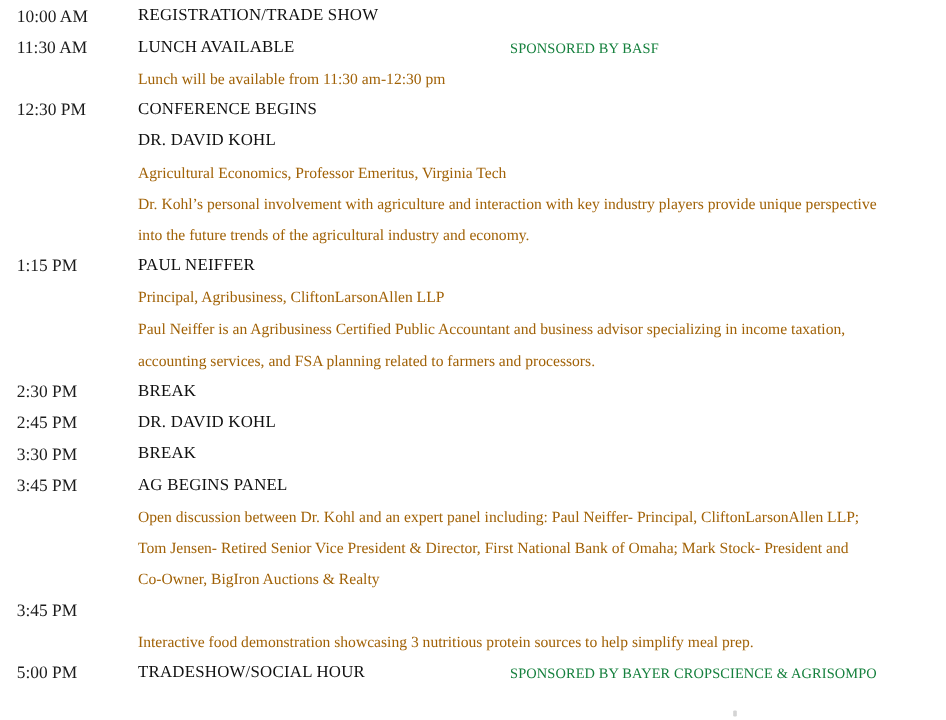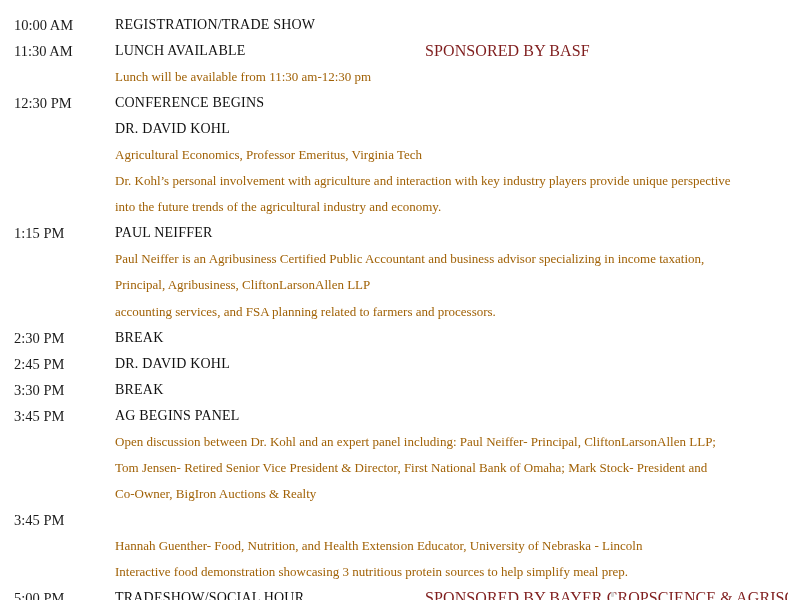--- a/index.html
+++ b/index.html
@@ -12,21 +12,21 @@
     height: 600px;
     overflow: hidden;
     font-family: "Liberation Serif", "DejaVu Serif", serif;
     color: #1e1e1e;
     position: relative;
   }
   .page {
     position: relative;
     width: 788px;
     height: 500px;
-    padding-top: 12px;
+    padding-top: 1px;
     box-sizing: border-box;
     background: #ffffff;
   }
   .row {
     position: relative;
     height: 26.05px;
     line-height: 26.05px;
     white-space: nowrap;
   }
   .time {
@@ -39,22 +39,22 @@
     position: absolute;
     left: 115px;
     font-size: 14px;
     font-weight: normal;
     color: #101010;
     letter-spacing: 0.2px;
   }
   .sponsor {
     position: absolute;
     left: 425px;
-    font-size: 16px;
-    color: #7f1d1d;
+    font-size: 12px;
+    color: #15803d;
     letter-spacing: 0.1px;
   }
   .desc {
     position: absolute;
     left: 115px;
     font-size: 13px;
     color: #a16207;
   }
   .italic {
   }
@@ -103,24 +103,24 @@
   </div>
   <div class="row">
     <span class="desc">into the future trends of the agricultural industry and economy.</span>
   </div>
 
   <div class="row">
     <span class="time">1:15 PM</span>
     <span class="title">PAUL NEIFFER</span>
   </div>
   <div class="row">
-    <span class="desc">Paul Neiffer is an Agribusiness Certified Public Accountant and business advisor specializing in income taxation,</span>
+    <span class="desc italic">Principal, Agribusiness, CliftonLarsonAllen LLP</span>
   </div>
   <div class="row">
-    <span class="desc italic">Principal, Agribusiness, CliftonLarsonAllen LLP</span>
+    <span class="desc">Paul Neiffer is an Agribusiness Certified Public Accountant and business advisor specializing in income taxation,</span>
   </div>
   <div class="row">
     <span class="desc">accounting services, and FSA planning related to farmers and processors.</span>
   </div>
 
   <div class="row">
     <span class="time">2:30 PM</span>
     <span class="title">BREAK</span>
   </div>
 
@@ -145,23 +145,20 @@
     <span class="desc">Tom Jensen- Retired Senior Vice President &amp; Director, First National Bank of Omaha; Mark Stock- President and</span>
   </div>
   <div class="row">
     <span class="desc">Co-Owner, BigIron Auctions &amp; Realty</span>
   </div>
 
   <div class="row">
     <span class="time">3:45 PM</span>
   </div>
   <div class="row">
-    <span class="desc italic">Hannah Guenther- Food, Nutrition, and Health Extension Educator, University of Nebraska - Lincoln</span>
-  </div>
-  <div class="row">
     <span class="desc">Interactive food demonstration showcasing 3 nutritious protein sources to help simplify meal prep.</span>
   </div>
 
   <div class="row">
     <span class="time">5:00 PM</span>
     <span class="title">TRADESHOW/SOCIAL HOUR</span>
     <span class="sponsor">SPONSORED BY BAYER CROPSCIENCE &amp; AGRISOMPO</span>
   </div>
 
   <div class="artifact"></div>

